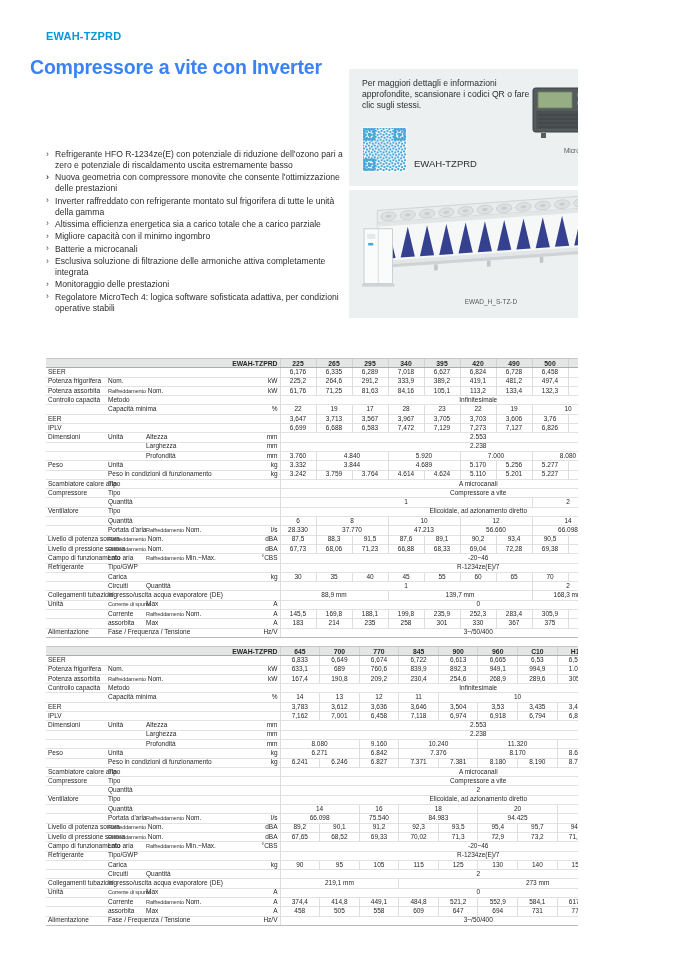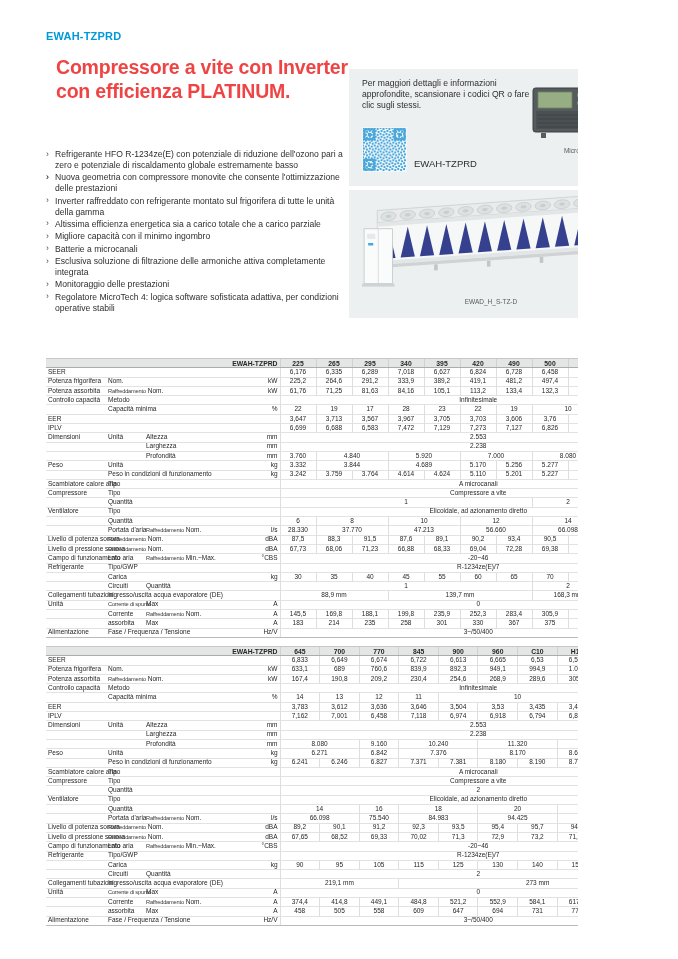--- a/index.html
+++ b/index.html
@@ -1,21 +1,21 @@
 <!DOCTYPE html>
 <html><head>
 <meta charset="utf-8">
 <style>
   html,body{margin:0;padding:0;background:#ffffff;}
   .page{position:relative;width:578px;height:959px;background:#fff;
         font-family:"Liberation Sans",sans-serif;color:#1a1a1a;overflow:hidden;}
 
   .product-code{position:absolute;left:46px;top:30px;font-size:11px;font-weight:bold;letter-spacing:.2px;}
-  .title{position:absolute;left:56px;top:56px;width:312px;margin:0;font-size:19.5px;line-height:23.5px;
-         font-weight:bold;color:#ef4444;letter-spacing:-.2px;}
+  .title{position:absolute;left:30px;top:56px;width:312px;margin:0;font-size:19.5px;line-height:23.5px;
+         font-weight:bold;color:#3b82f6;letter-spacing:-.2px;}
 
   .features{position:absolute;left:46px;top:149px;width:300px;margin:0;padding:0;list-style:none;
             font-size:8.6px;line-height:10.9px;color:#2e2e2e;}
   .features li{position:relative;padding-left:9px;margin-bottom:1.5px;}
   .features .marker{position:absolute;left:0;top:-0.5px;color:#4a4a4a;}
 
   .info-box{position:absolute;left:349px;top:69px;width:284px;height:117px;background:#edf0f0;text-decoration:underline;}
   .info-text{position:absolute;left:13px;top:9px;width:172px;margin:0;font-size:8.6px;line-height:11px;color:#2e2e2e;}
   .qr{position:absolute;left:13px;top:58px;width:45px;height:45px;}
   .qr-label{position:absolute;left:65px;top:89px;font-size:9.5px;color:#2e2e2e;}
@@ -45,25 +45,25 @@
 </style>
 </head>
 <body>
 
 <div class="page">
 
   <div class="product-code" style="color:#0099da;">EWAH-TZPRD</div>
 
   <h1 class="title">
     <span>Compressore a vite con Inverter</span><br>
-    <span>con efficienza PLATINUM.</span><br>
+    <br>
   </h1>
 
   <ul class="features">
-      <li><span class="marker">›</span><span>Refrigerante HFO R-1234ze(E) con potenziale di riduzione dell'ozono pari a zero e potenziale di riscaldamento globale estremamente basso</span></li>
+      <li><span class="marker">›</span><span>Refrigerante HFO R-1234ze(E) con potenziale di riduzione dell'ozono pari a zero e potenziale di riscaldamento uscita estremamente basso</span></li>
       <li><span class="marker">›</span></li>
       <li><span class="marker">›</span><span>Nuova geometria con compressore monovite che consente l'ottimizzazione delle prestazioni</span></li>
       <li><span class="marker">›</span><span>Inverter raffreddato con refrigerante montato sul frigorifera di tutte le unità della gamma</span></li>
       <li><span class="marker">›</span><span>Altissima efficienza energetica sia a carico totale che a carico parziale</span></li>
       <li><span class="marker">›</span><span>Migliore capacità con il minimo ingombro</span></li>
       <li><span class="marker">›</span><span>Batterie a microcanali</span></li>
       <li><span class="marker">›</span><span>Esclusiva soluzione di filtrazione delle armoniche attiva completamente integrata</span></li>
       <li><span class="marker">›</span><span>Monitoraggio delle prestazioni</span></li>
       <li><span class="marker">›</span><span>Regolatore MicroTech 4: logica software sofisticata adattiva, per condizioni operative stabili</span></li>
     </ul>

